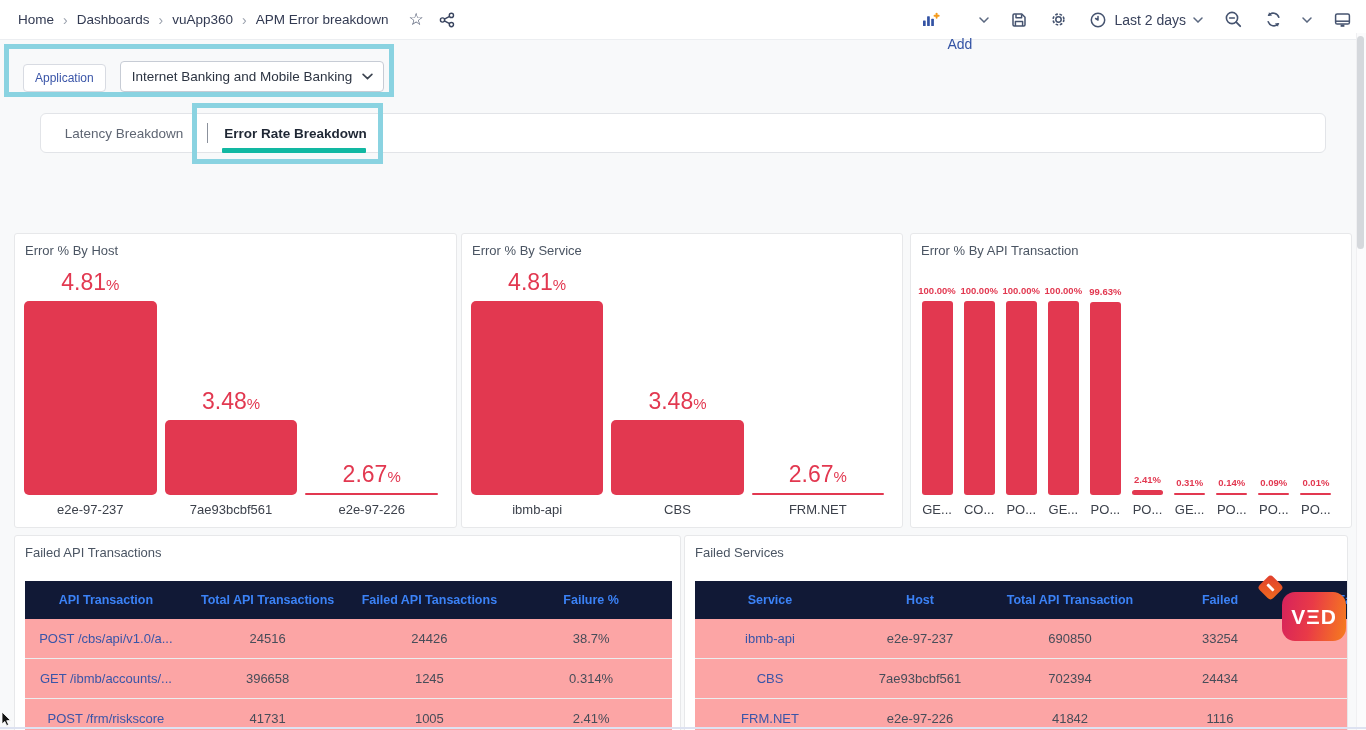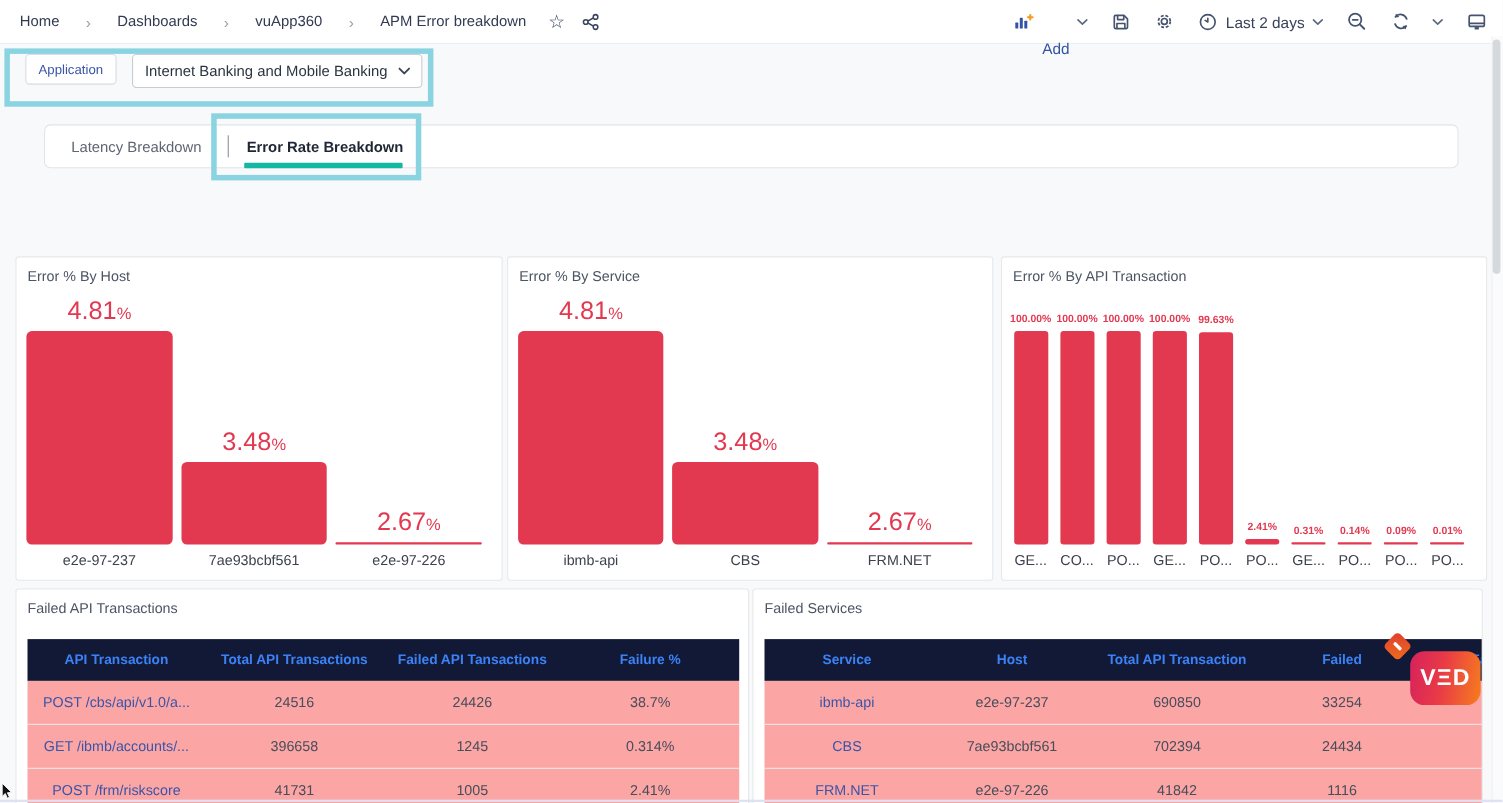--- a/index.html
+++ b/index.html
@@ -7,38 +7,38 @@
     width:1366px;height:730px;overflow:hidden;position:relative;
     background:#f8f9fa;font-family:"Liberation Sans",sans-serif;
     -webkit-font-smoothing:antialiased;
   }
   .abs{position:absolute;}
 
   
   .navbar{left:0;top:0;width:1366px;height:40px;background:#ffffff;border-bottom:1px solid #eceef1;
     display:flex;align-items:center;justify-content:space-between;box-sizing:border-box;padding:0 14px 0 18px;}
   .nav-left{display:flex;align-items:center;gap:14px;}
-  .breadcrumb{display:flex;align-items:center;gap:24px;font-size:13.5px;color:#323a52;}
+  .breadcrumb{display:flex;align-items:center;gap:9px;font-size:13.5px;color:#323a52;}
   .bc-item{cursor:pointer;white-space:nowrap;}
   .bc-sep{color:#9aa1ad;font-size:14px;line-height:1;}
   .star-glyph{font-size:17px;color:#39445f;margin-left:6px;line-height:1;}
   .icon-btn{display:flex;align-items:center;justify-content:center;line-height:0;}
   .nav-right{display:flex;align-items:center;gap:21px;}
   .add-group,.time-group,.refresh-group{display:flex;align-items:center;gap:7px;}
   .add-label{color:#3353a4;font-size:14px;margin-top:48px;}
   .time-label{color:#39425c;font-size:14px;}
   svg.nico{display:block;}
 
   
   .v-scroll-track{left:1356px;top:33px;width:10px;height:697px;background:#fbfbfc;border-left:1px solid #f0f0f2;box-sizing:border-box;}
   .v-scroll-thumb{left:1357px;top:36px;width:7px;height:213px;border-radius:4px;background:#d5d8dc;}
 
   
   .filter-hl{left:4px;top:44px;width:366px;height:43px;border:5px solid #8ad3e1;background:transparent;
-    display:flex;align-items:flex-start;gap:14px;padding-left:14px;}
+    display:flex;align-items:flex-end;gap:14px;padding-left:14px;}
   .app-chip{border:1px solid #d8dbe2;background:#fff;border-radius:4px;color:#3a55a8;font-size:12px;
     padding:6px 11px;white-space:nowrap;}
   .app-select{border:1px solid #c7ccd5;background:#fff;border-radius:4px;color:#2c3442;font-size:13.5px;
     height:31px;display:flex;align-items:center;gap:10px;padding:0 10px 0 11px;box-sizing:border-box;white-space:nowrap;cursor:pointer;}
 
   
   .tabs-bar{left:40px;top:113px;width:1286px;height:40px;background:#fff;border:1px solid #e2e4e8;border-radius:6px;
     box-sizing:border-box;display:flex;align-items:center;}
   .tab{height:100%;display:flex;align-items:center;justify-content:center;font-size:13.5px;cursor:pointer;}
   .tab-inactive{width:166px;color:#5f6673;}

